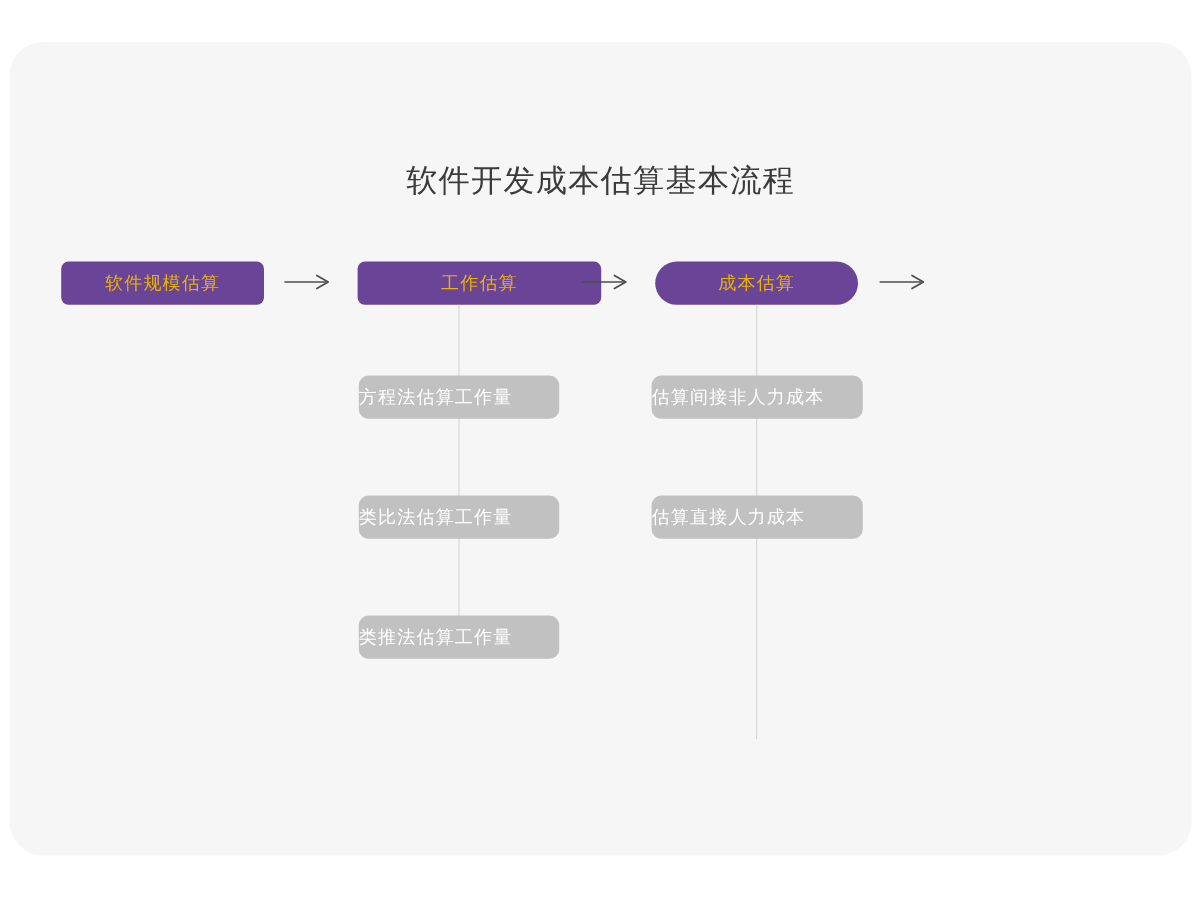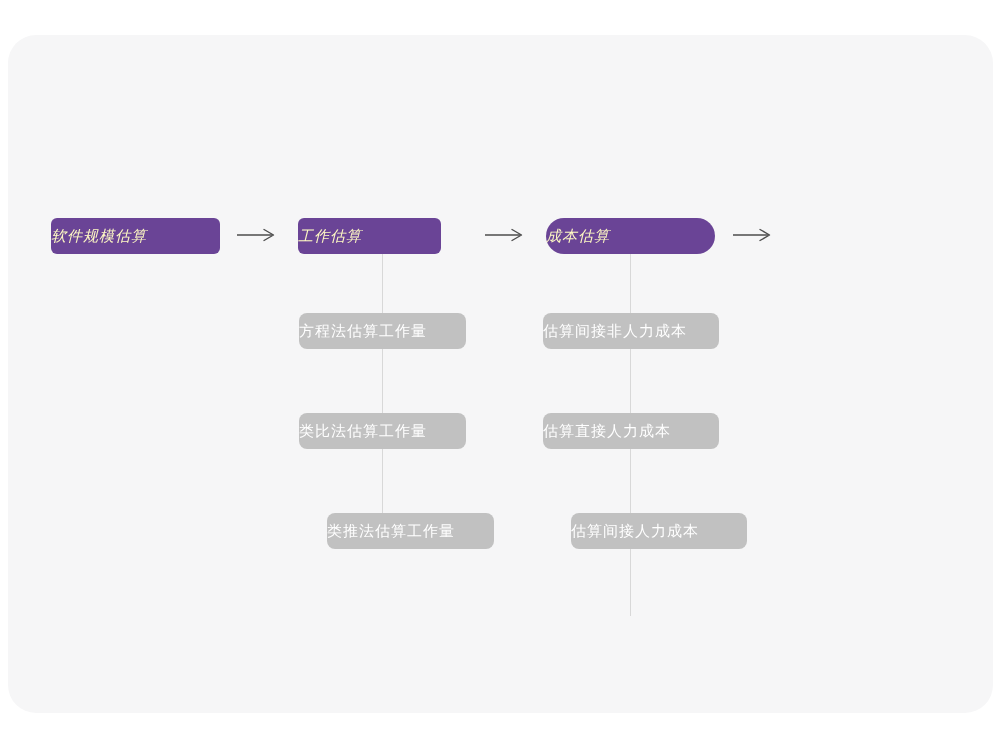--- a/index.html
+++ b/index.html
@@ -35,29 +35,29 @@
     letter-spacing: 1px;
     color: var(--title-color);
     font-weight: 400;
   }
   .stage {
     position: absolute;
     top: 183px;
     height: 36px;
     background: var(--primary);
     border-radius: 6px;
-    color: #fef9c3;
+    color: #eab308;
     font-size: 15px;
     letter-spacing: 1px;
     display: flex;
     align-items: center;
-    font-style: italic;
+    justify-content: center;
   }
   .stage-1 { left: 43px;  width: 169px; }
-  .stage-2 { left: 290px; width: 143px; }
+  .stage-2 { left: 290px; width: 203px; }
   .stage-3 { left: 538px; width: 169px; border-radius: 18px; }
   .stage-4 { left: 786px; width: 169px; }
 
   .arrow {
     position: absolute;
     top: 193px;
     width: 40px; height: 14px;
   }
   .arrow-1 { left: 228px; }
   .arrow-2 { left: 476px; }
@@ -80,29 +80,30 @@
     font-size: 15px;
     letter-spacing: 1px;
     display: flex;
     align-items: center;
     justify-content: flex-start;
   }
   .col-effort { left: 291px; width: 167px; }
   .col-cost   { left: 535px; width: 176px; }
   .row-1 { top: 278px; }
   .row-2 { top: 378px; }
-  .row-3 { top: 478px; margin-left: 28px; }
+  .row-3 { top: 478px; }
   .row-4 { top: 578px; }
 </style>
 </head>
 <body>
 
 <div class="canvas">
   <div class="card">
 
+    <div class="title">软件开发成本估算基本流程</div>
 
     <div class="stage stage-1">
       <span>软件规模估算</span>
     </div>
 
     <svg class="arrow arrow-1" viewBox="0 0 40 14">
       <line x1="1" y1="7" x2="36" y2="7" stroke="var(--arrow)" stroke-width="1.4"></line>
       <path d="M28 1.5 L37.5 7 L28 12.5" fill="none" stroke="var(--arrow)" stroke-width="1.4" stroke-linecap="round" stroke-linejoin="round"></path>
     </svg>
 
@@ -137,18 +138,15 @@
     <div class="sub-box col-effort row-3">
       <span>类推法估算工作量</span>
     </div>
 
     <div class="sub-box col-cost row-2">
       <span>估算直接人力成本</span>
     </div>
     <div class="sub-box col-cost row-1">
       <span>估算间接非人力成本</span>
     </div>
-    <div class="sub-box col-cost row-3">
-      <span>估算间接人力成本</span>
-    </div>
 
   </div>
 </div>
 
 </body></html>

